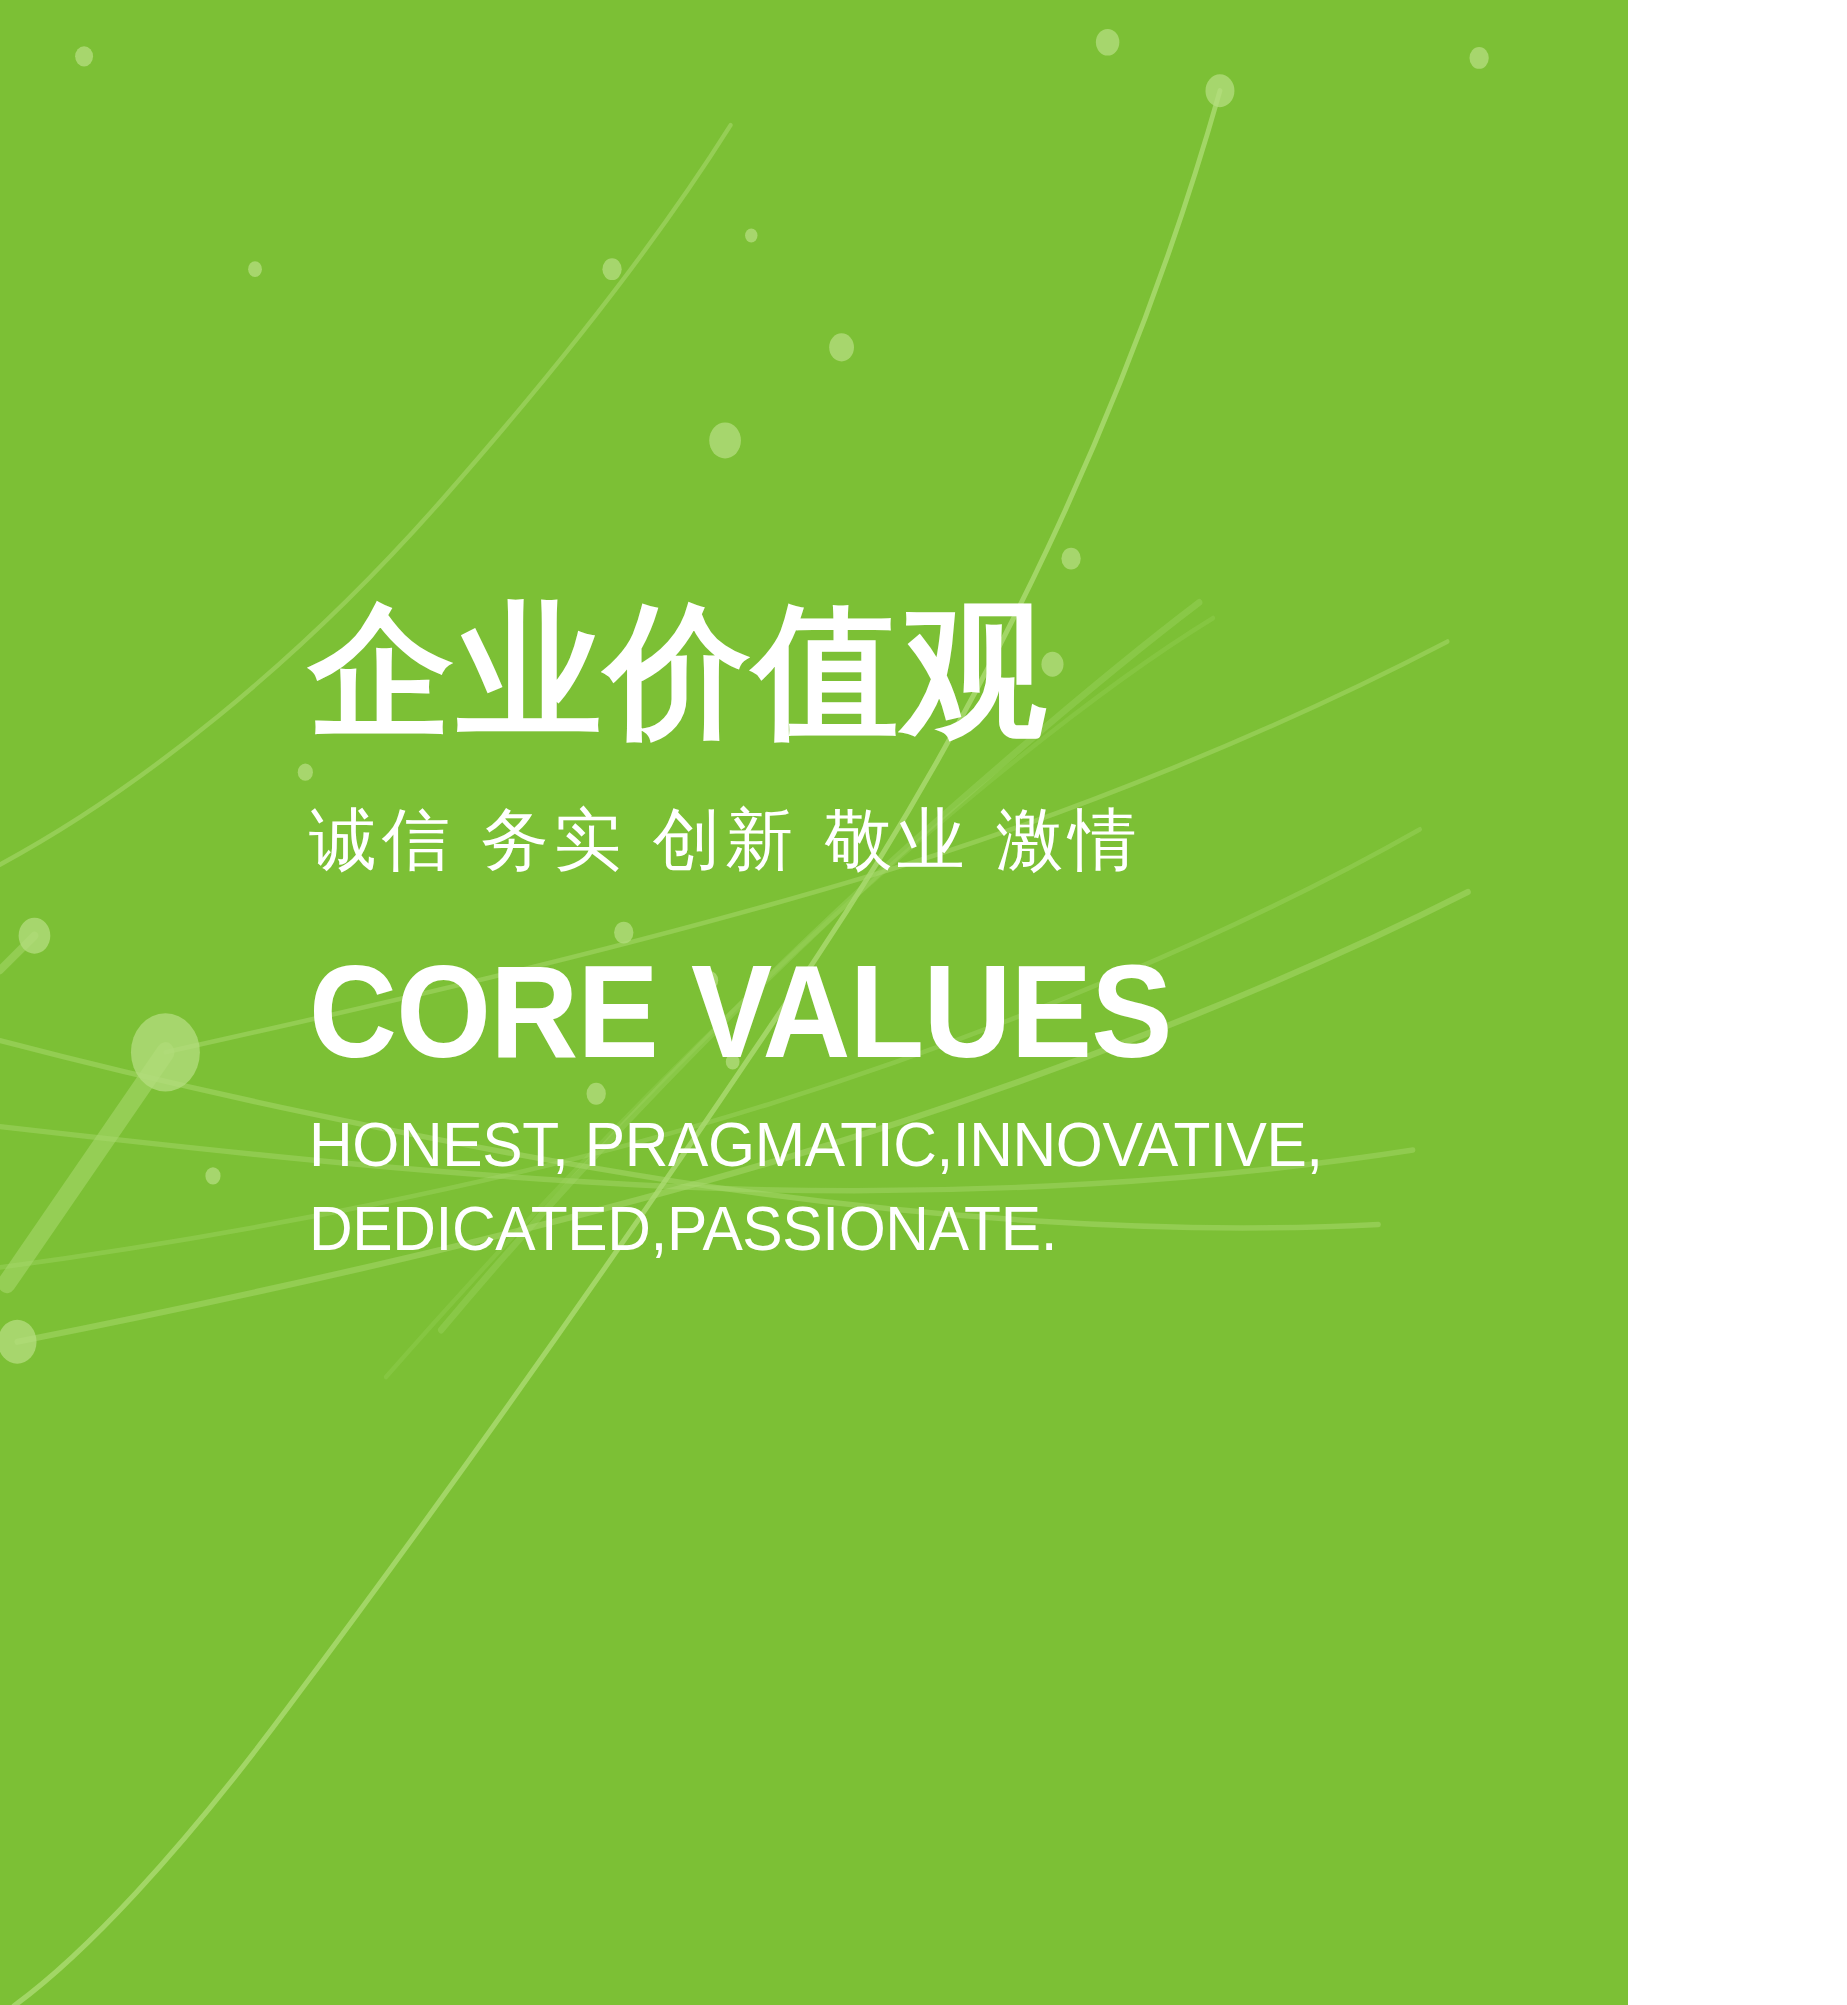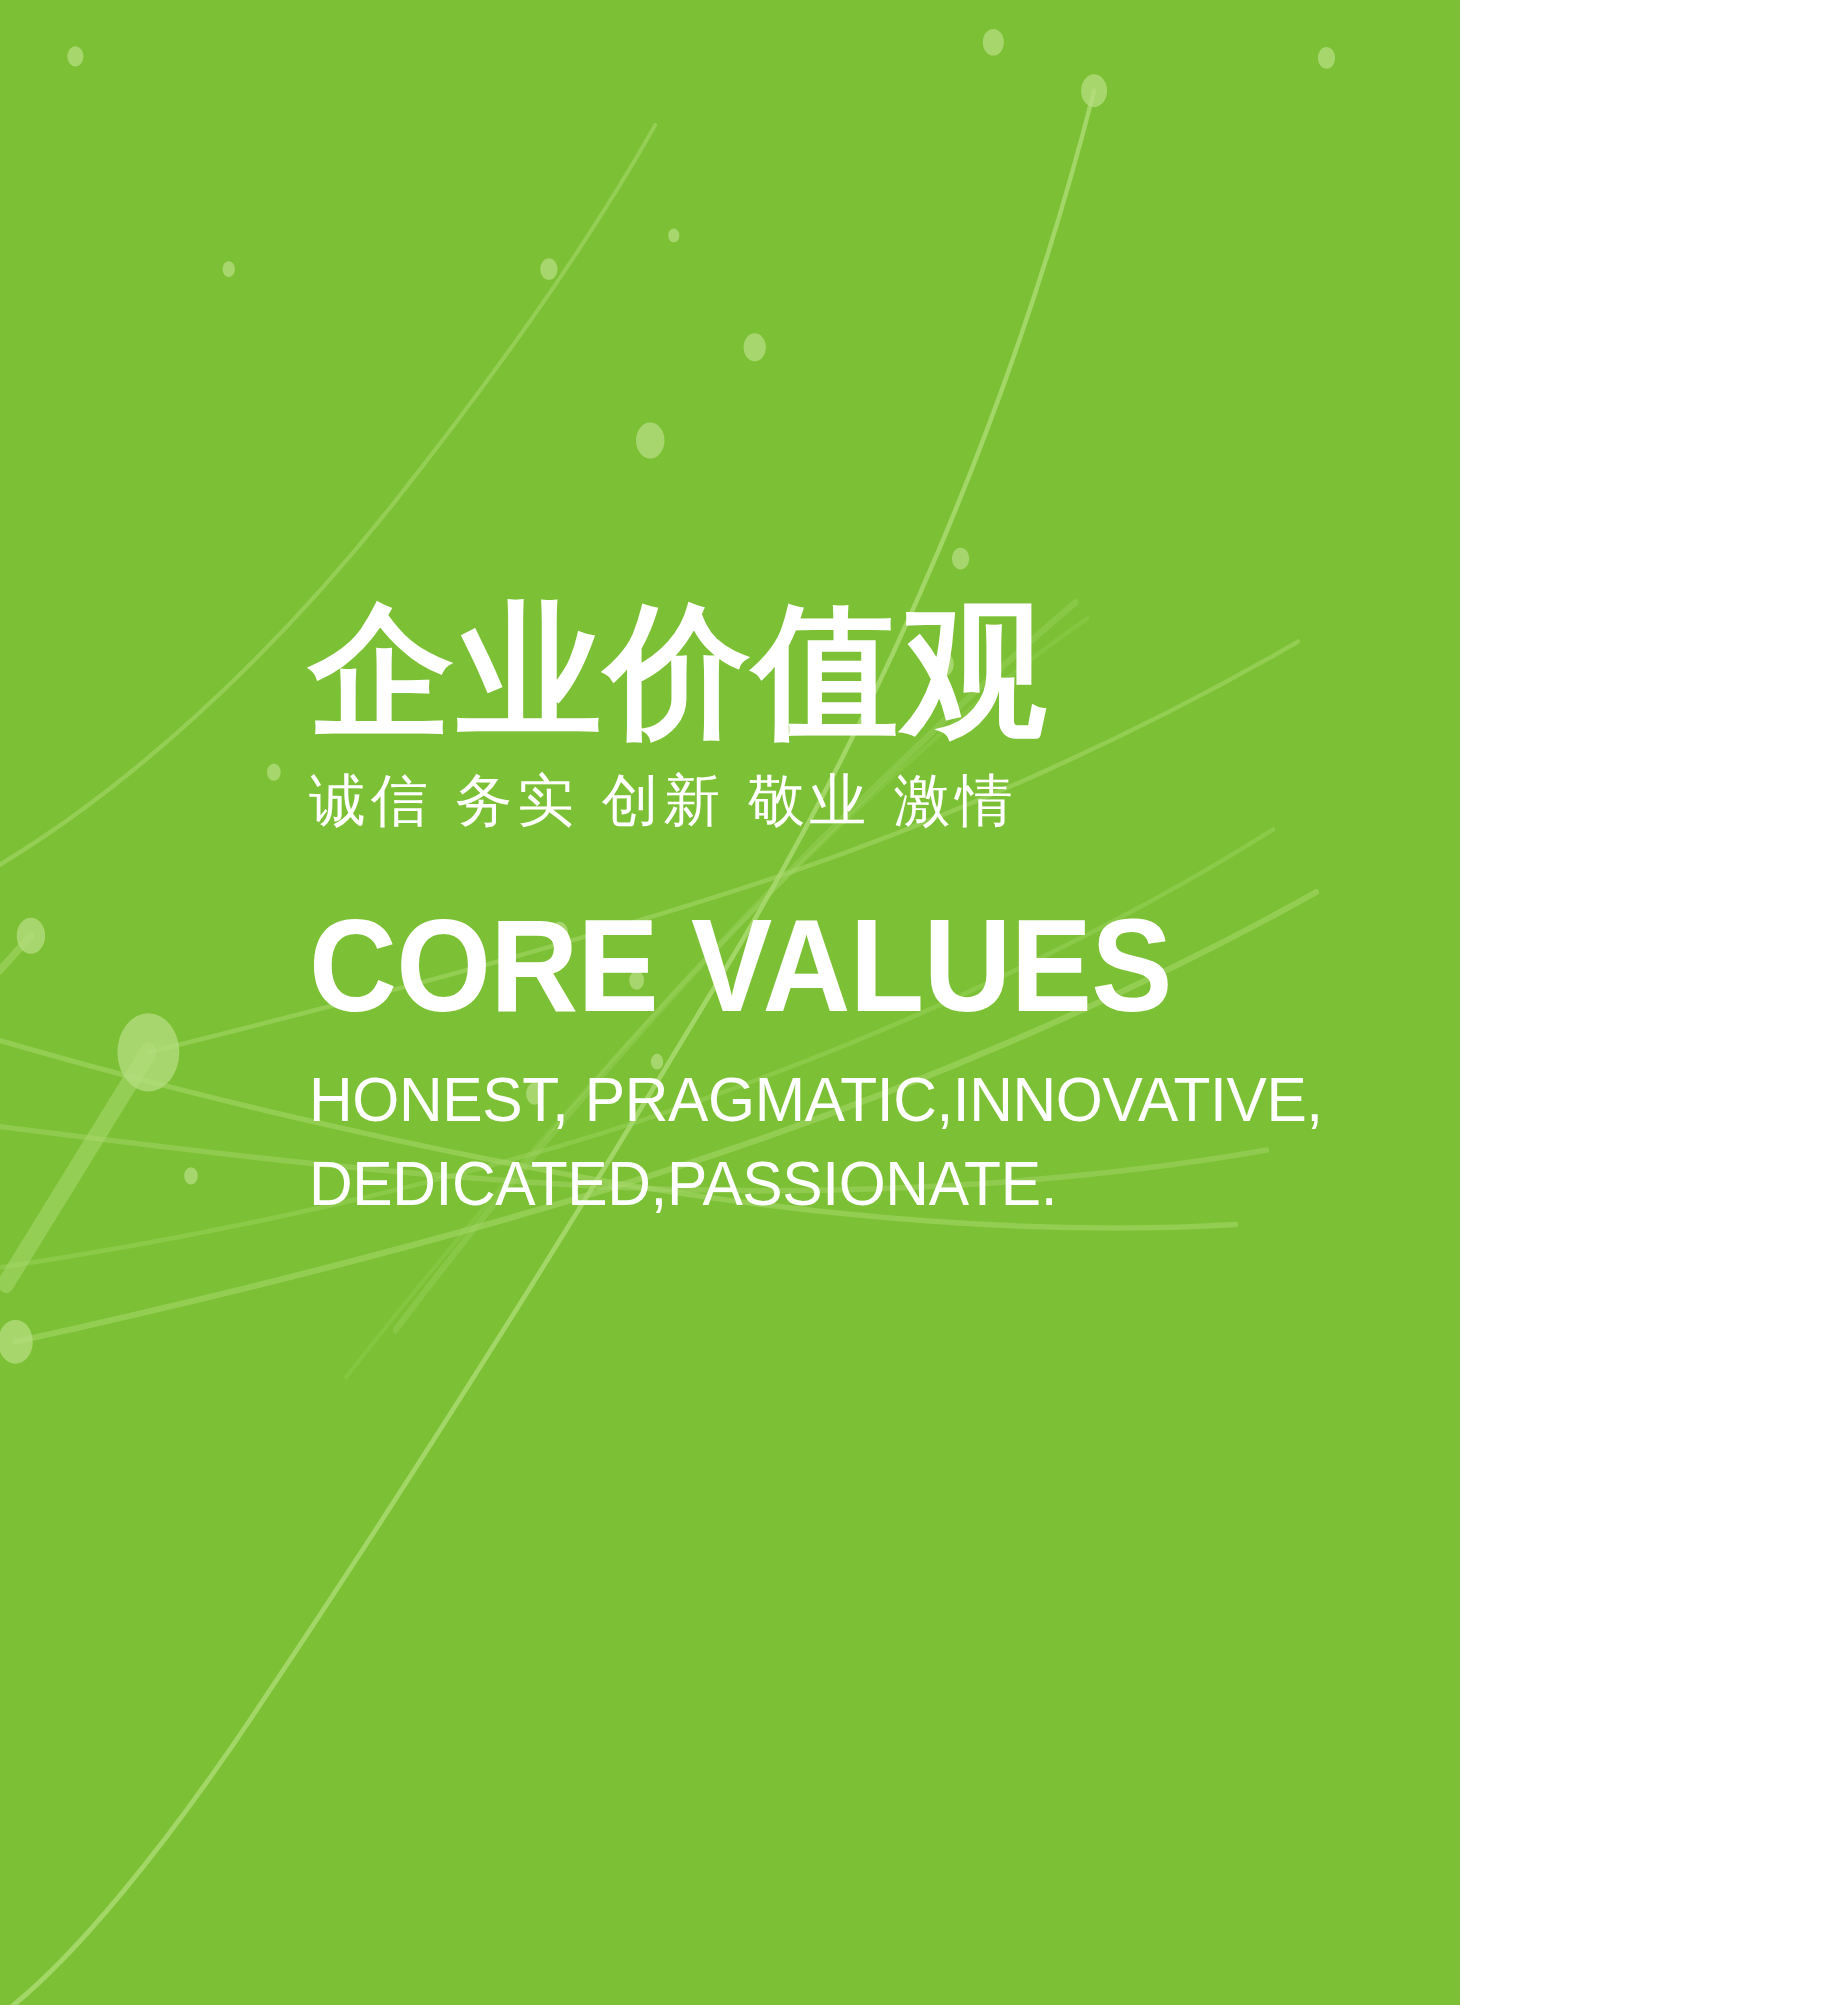--- a/index.html
+++ b/index.html
@@ -2,21 +2,21 @@
 <html style="font-size:12.5px"><head>
 <meta charset="utf-8">
 <style>
   html, body {
     margin: 0;
     padding: 0;
     background: #ffffff;
   }
   #poster {
     position: relative;
-    width: 1460px;
+    width: 1628px;
     height: 2006px;
     overflow: hidden;
     background: #7CC035;
     font-family: "Liberation Sans", "DejaVu Sans", sans-serif;
   }
   #bg-decor {
     position: absolute;
     inset: 0;
     width: 100%;
     height: 100%;
@@ -35,25 +35,25 @@
     font-size: 145px;
     line-height: 1.06;
     letter-spacing: 3.1px;
     white-space: nowrap;
     margin: 0;
   }
   .subtitle-cn {
     color: #ffffff;
     font-family: "DejaVu Sans", "Liberation Sans", sans-serif;
     font-weight: 400;
-    font-size: 57px;
+    font-size: 68px;
     line-height: 1.15;
     letter-spacing: 4.7px;
     white-space: nowrap;
-    margin: 20px 0 0 0;
+    margin: 53px 0 0 0;
   }
   .heading-en {
     color: #ffffff;
     font-family: "Liberation Sans", "DejaVu Sans", sans-serif;
     font-weight: 700;
     font-size: 131px;
     line-height: 1.0;
     letter-spacing: -0.8px;
     white-space: nowrap;
     margin: 67px 0 0 0;

